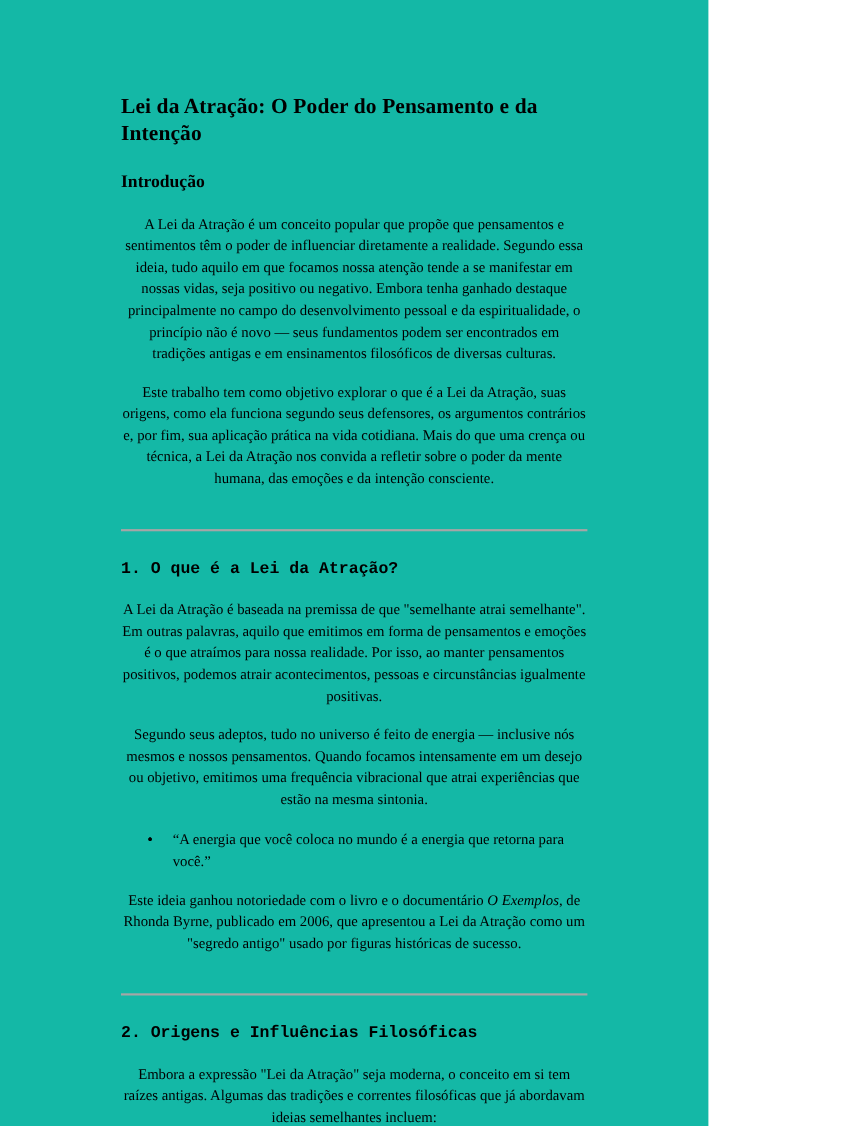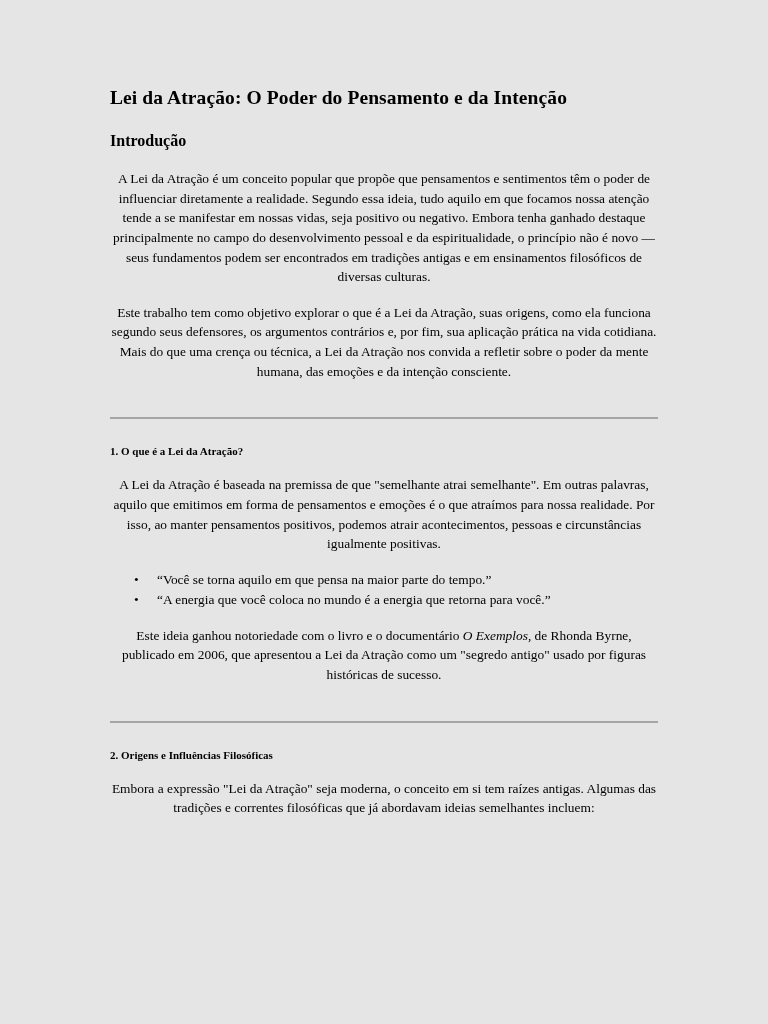--- a/index.html
+++ b/index.html
@@ -11,45 +11,45 @@
   body {
     width: 768px;
     height: 1024px;
     font-family: "Liberation Serif", "DejaVu Serif", serif;
     color: #000000;
     -webkit-font-smoothing: antialiased;
     overflow: hidden;
   }
   .page {
     box-sizing: border-box;
-    width: 768px;
+    width: 644px;
     height: 1024px;
     padding: 86px 110px 0 110px;
-    background: #e5e5e5;
+    background: #14b8a6;
   }
   .doc-title {
     font-family: "Liberation Serif", "DejaVu Serif", serif;
     font-size: 19.5px;
     font-weight: bold;
     line-height: 1.25;
     margin: 0 0 21px 0;
     letter-spacing: 0.1px;
     color: #000000;
   }
   .section-label {
     font-family: "Liberation Serif", "DejaVu Serif", serif;
     font-size: 16px;
     font-weight: bold;
     line-height: 1.3;
     margin: 0 0 17px 0;
     color: #000000;
   }
   .section-heading {
-    font-family: Liberation Serif, serif;
-    font-size: 11px;
+    font-family: Liberation Mono, monospace;
+    font-size: 15px;
     font-weight: bold;
     line-height: 1.3;
     margin: 0 0 17px 0;
     color: #000000;
   }
   p.body-text {
     font-family: "Liberation Serif", "DejaVu Serif", serif;
     font-size: 13.4px;
     line-height: 19.6px;
     margin: 0 0 16px 0;
@@ -109,26 +109,26 @@
 
   <p class="body-text">Este trabalho tem como objetivo explorar o que é a Lei da Atração, suas origens, como ela funciona segundo seus defensores, os argumentos contrários e, por fim, sua aplicação prática na vida cotidiana. Mais do que uma crença ou técnica, a Lei da Atração nos convida a refletir sobre o poder da mente humana, das emoções e da intenção consciente.</p>
 
   <div class="spacer-before-rule"></div>
   <hr class="rule">
 
   <h2 class="section-heading">1. O que é a Lei da Atração?</h2>
 
   <p class="body-text">A Lei da Atração é baseada na premissa de que "semelhante atrai semelhante". Em outras palavras, aquilo que emitimos em forma de pensamentos e emoções é o que atraímos para nossa realidade. Por isso, ao manter pensamentos positivos, podemos atrair acontecimentos, pessoas e circunstâncias igualmente positivas.</p>
 
+  <p class="body-text">Segundo seus adeptos, tudo no universo é feito de energia — inclusive nós mesmos e nossos pensamentos. Quando focamos intensamente em um desejo ou objetivo, emitimos uma frequência vibracional que atrai experiências que estão na mesma sintonia.</p>
 
 
   <ul class="bullet-list">
     <li>
       <span class="bullet-glyph">•</span>
-      <span>“Você se torna aquilo em que pensa na maior parte do tempo.”</span>
     </li>
     <li>
       <span class="bullet-glyph">•</span>
       <span>“A energia que você coloca no mundo é a energia que retorna para você.”</span>
     </li>
   </ul>
 
   <p class="body-text">
     <span>Este ideia ganhou notoriedade com o livro e o documentário </span><em class="title-italic">O Exemplos</em><span>, de Rhonda Byrne, publicado em 2006, que apresentou a Lei da Atração como um "segredo antigo" usado por figuras históricas de sucesso.</span>
   </p>

